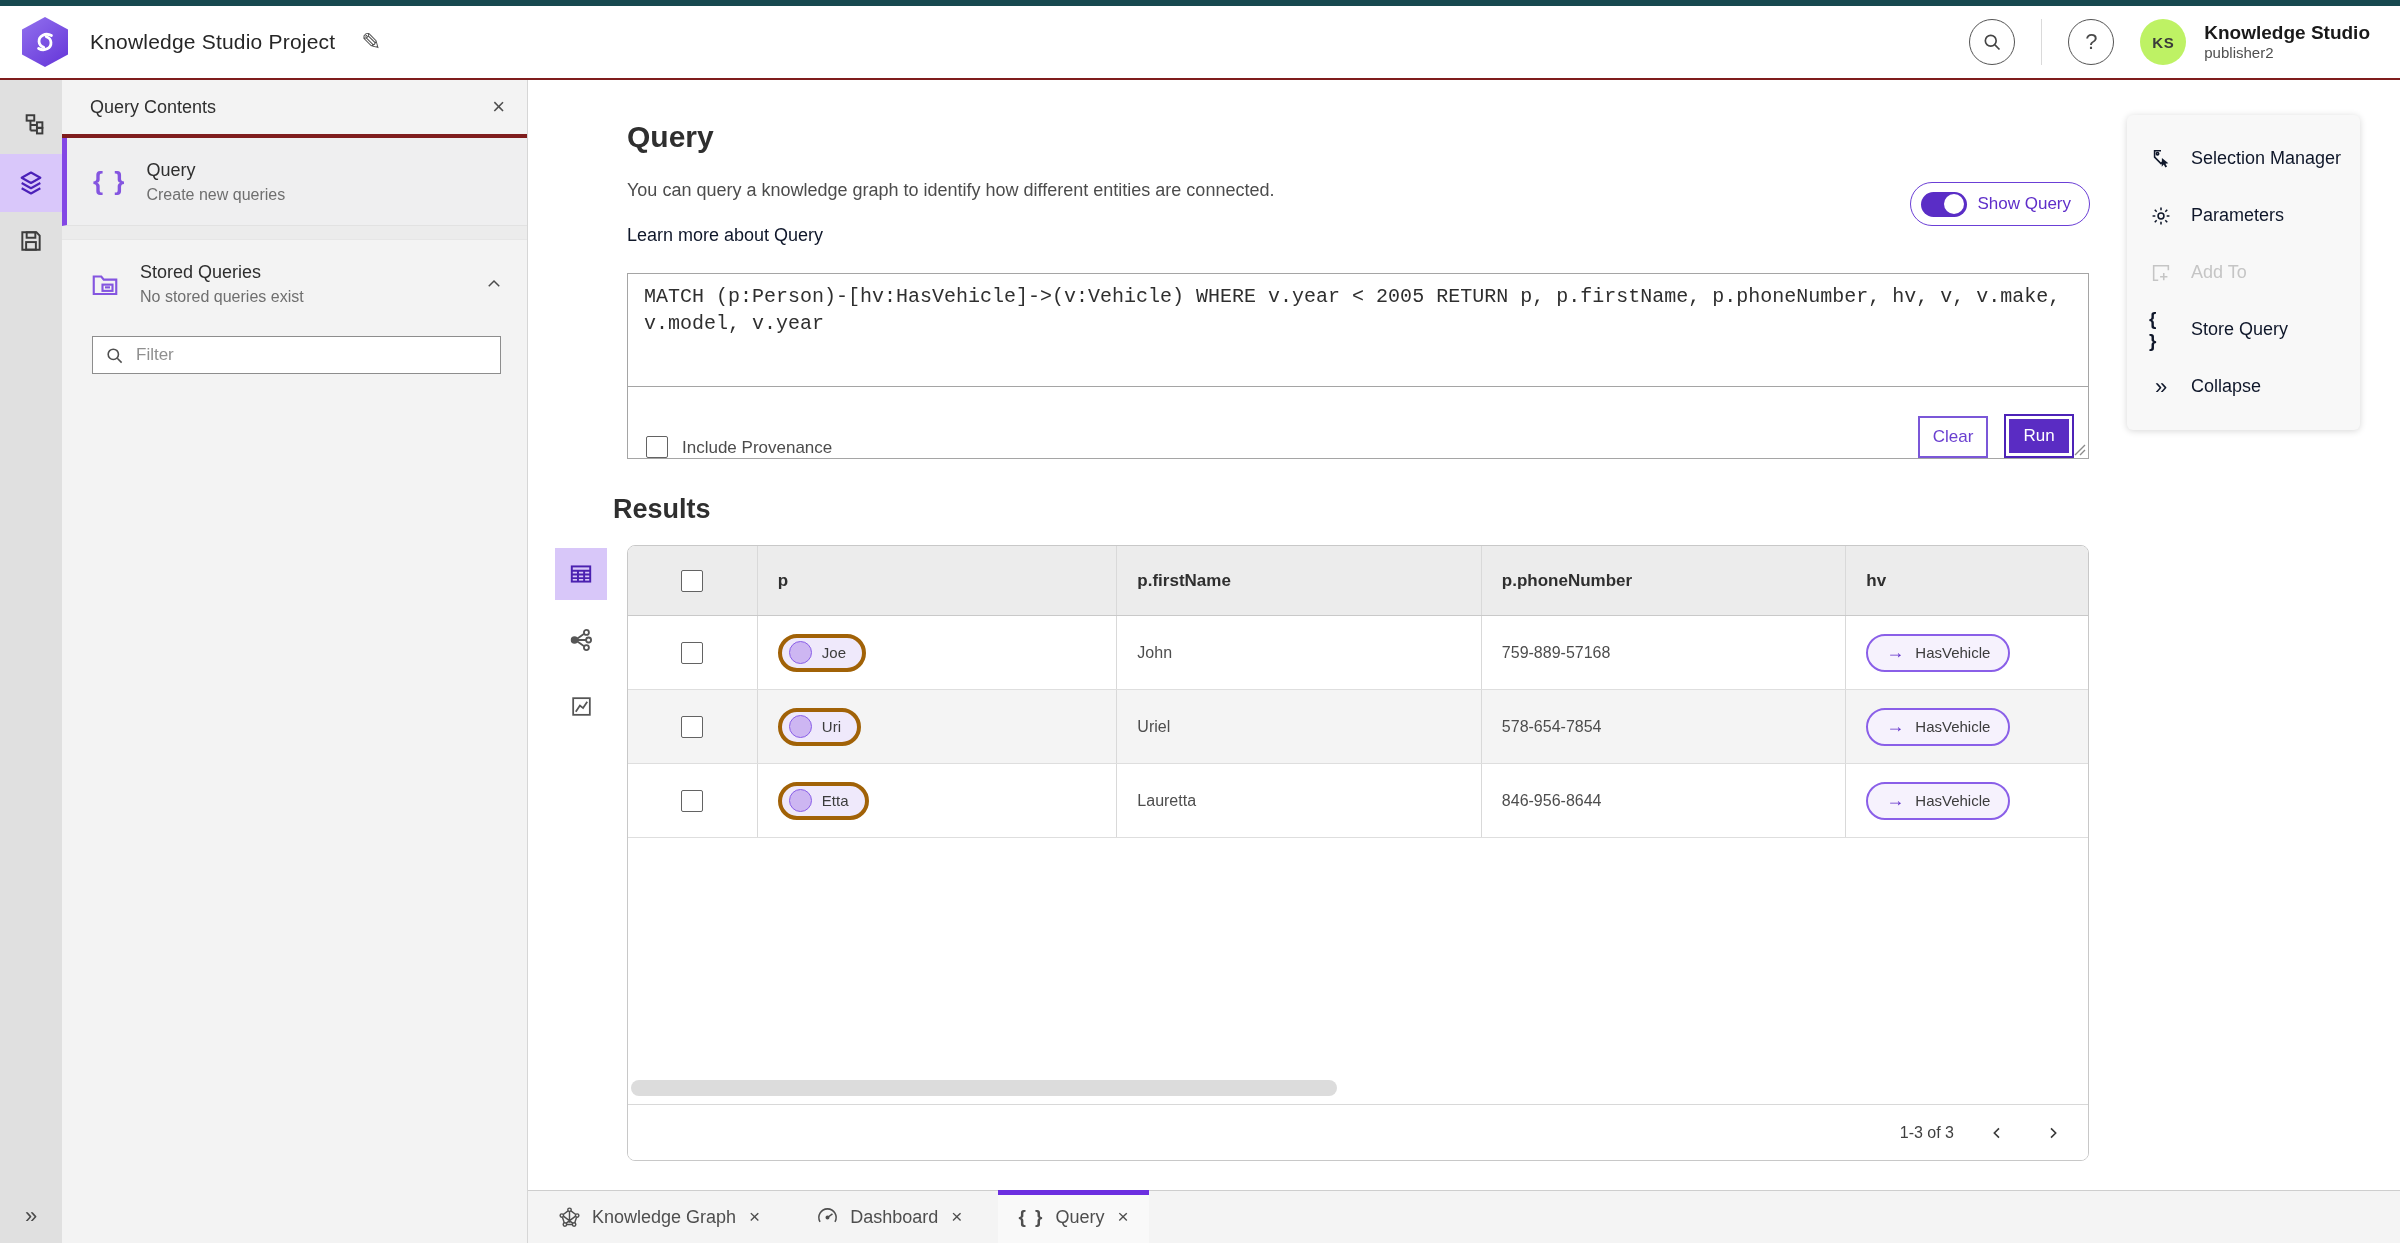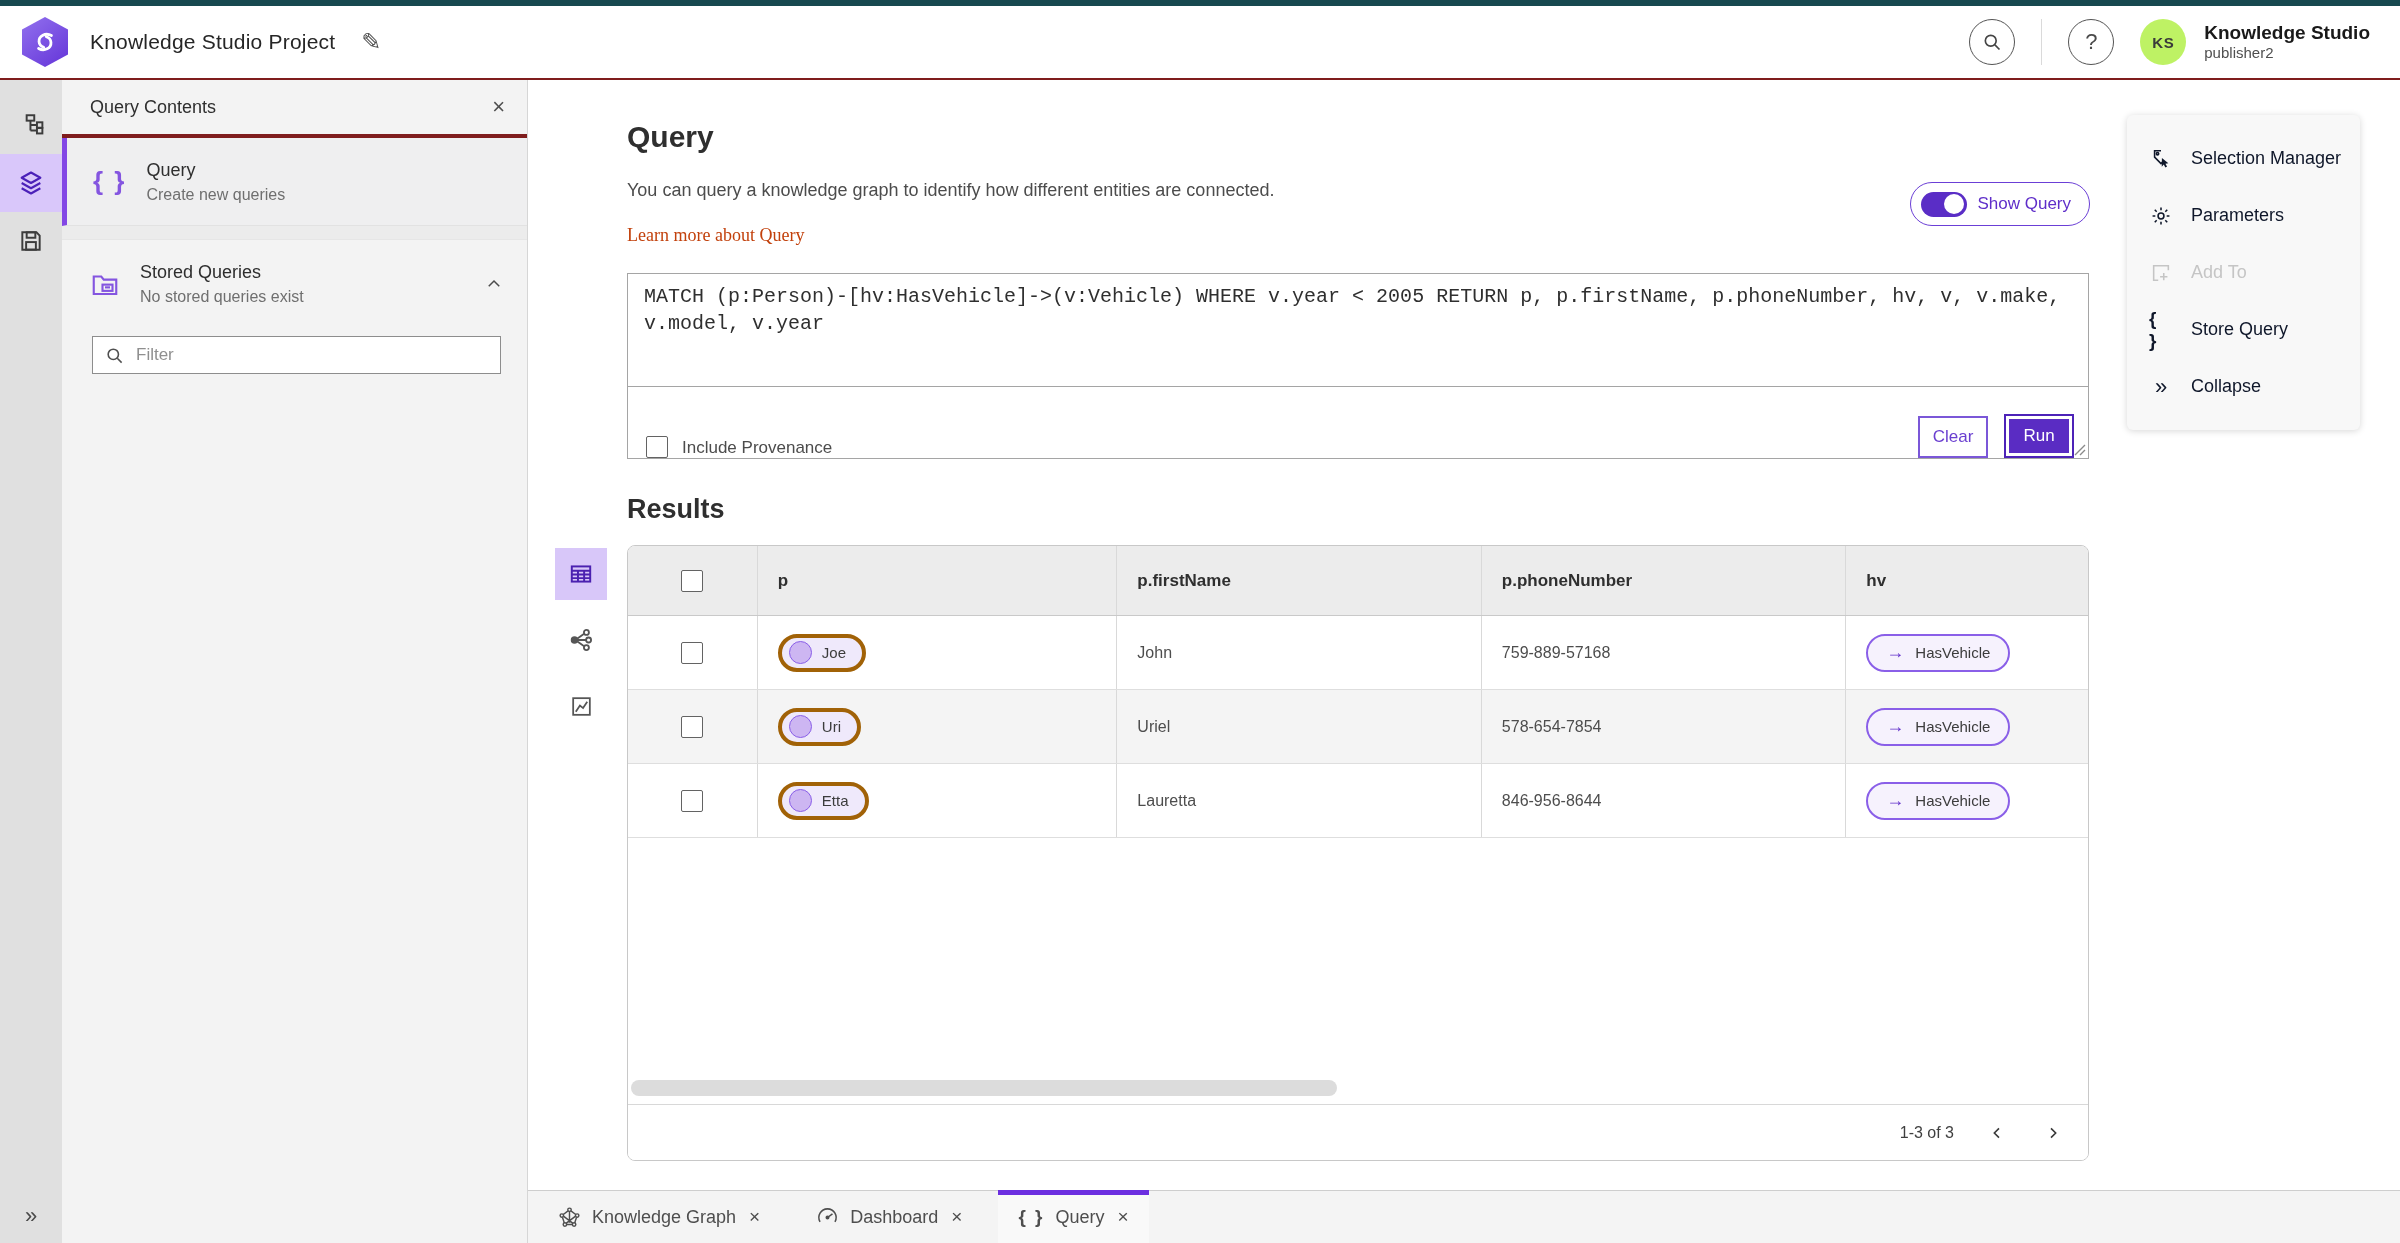--- a/index.html
+++ b/index.html
@@ -89,21 +89,21 @@
     font-family:"Liberation Sans",sans-serif;
   }
   .filter-box input::placeholder { color:#8f8f8f; }
 
   
   .main { flex:1; display:flex; flex-direction:column; background:#fff; }
   .main-content { flex:1; position:relative; }
 
   .q-title { position:absolute; left:99px; top:40px; font-size:30px; font-weight:bold; color:#2f2f2f; }
   .q-desc  { position:absolute; left:99px; top:100px; font-size:18px; color:#4c4c4c; }
-  .q-link  { position:absolute; left:99px; top:145px; font-size:18px; color:#c2410c; cursor:pointer;font-family:Liberation Serif, serif; }
+  .q-link  { position:absolute; left:99px; top:145px; font-size:18px; color:#0f172a; cursor:pointer; }
 
   .show-query {
     position:absolute; right:310px; top:102px; height:44px; padding:0 18px 0 10px;
     border:1.5px solid #6b3fd6; border-radius:22px; display:flex; align-items:center;
     gap:10px; color:#5f2ec9; font-size:17px; background:#fff; cursor:pointer;
   }
   .toggle { width:46px; height:25px; border-radius:13px; background:#5a2dc6; position:relative; }
   .toggle .knob {
     position:absolute; right:3px; top:2.5px; width:20px; height:20px;
     border-radius:50%; background:#fff;
@@ -129,21 +129,21 @@
   .btn-clear {
     width:70px; height:42px; border:2px solid #7b57d8; background:#fff; color:#6a3fd0;
     font-size:17px; font-family:inherit; cursor:pointer; margin-right:16px;
   }
   .btn-run {
     width:70px; height:44px; background:#5a2cc3; color:#fff; font-size:17px;
     font-family:inherit; border:2px solid #4d23b8; box-shadow:inset 0 0 0 3px #fff;
     cursor:pointer;
   }
 
-  .results-title { position:absolute; left:99px; top:414px; font-size:27px; font-weight:bold; color:#2f2f2f; }
+  .results-title { position:absolute; left:85px; top:414px; font-size:27px; font-weight:bold; color:#2f2f2f; }
 
   .results-toolbar { position:absolute; left:27px; top:468px; display:flex; flex-direction:column; gap:14px; }
   .tool-btn {
     width:52px; height:52px; display:flex; align-items:center; justify-content:center;
     color:#565656; cursor:pointer; background:transparent;
   }
   .tool-btn.selected { background:#d8c7f9; color:#4b21b0; }
 
   .results-card {
     position:absolute; left:99px; top:465px; width:1462px; height:616px;

